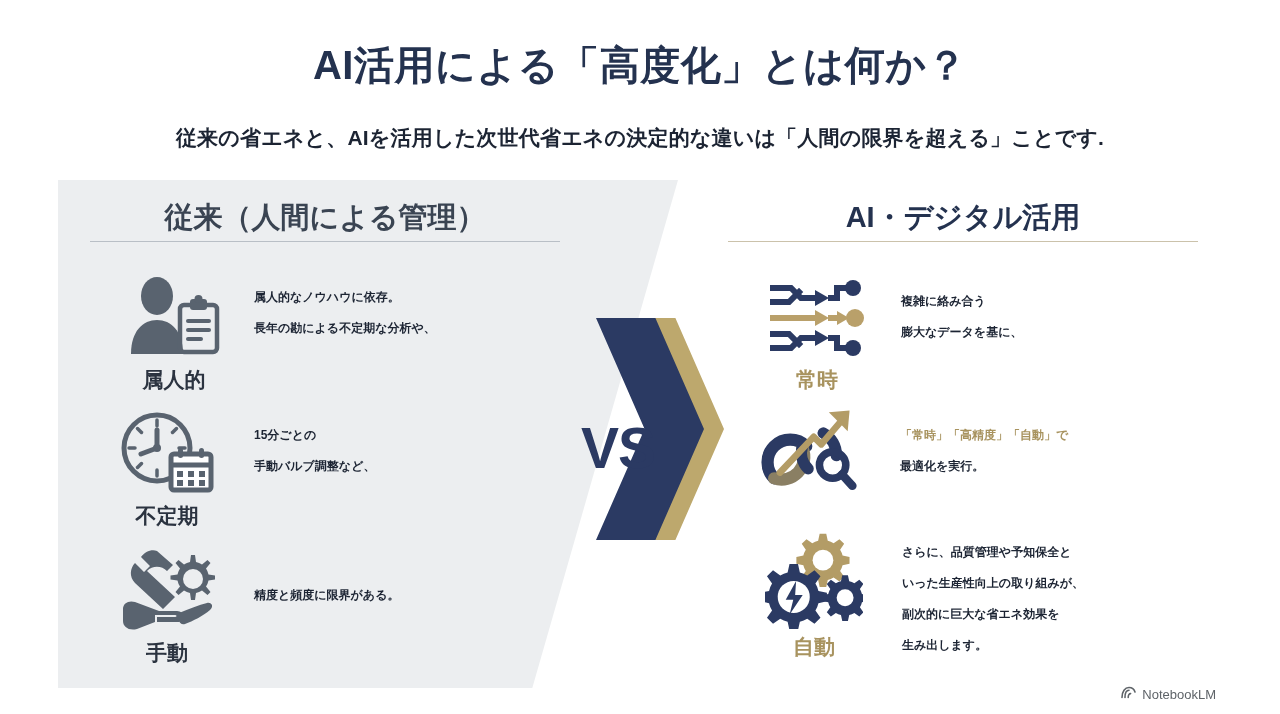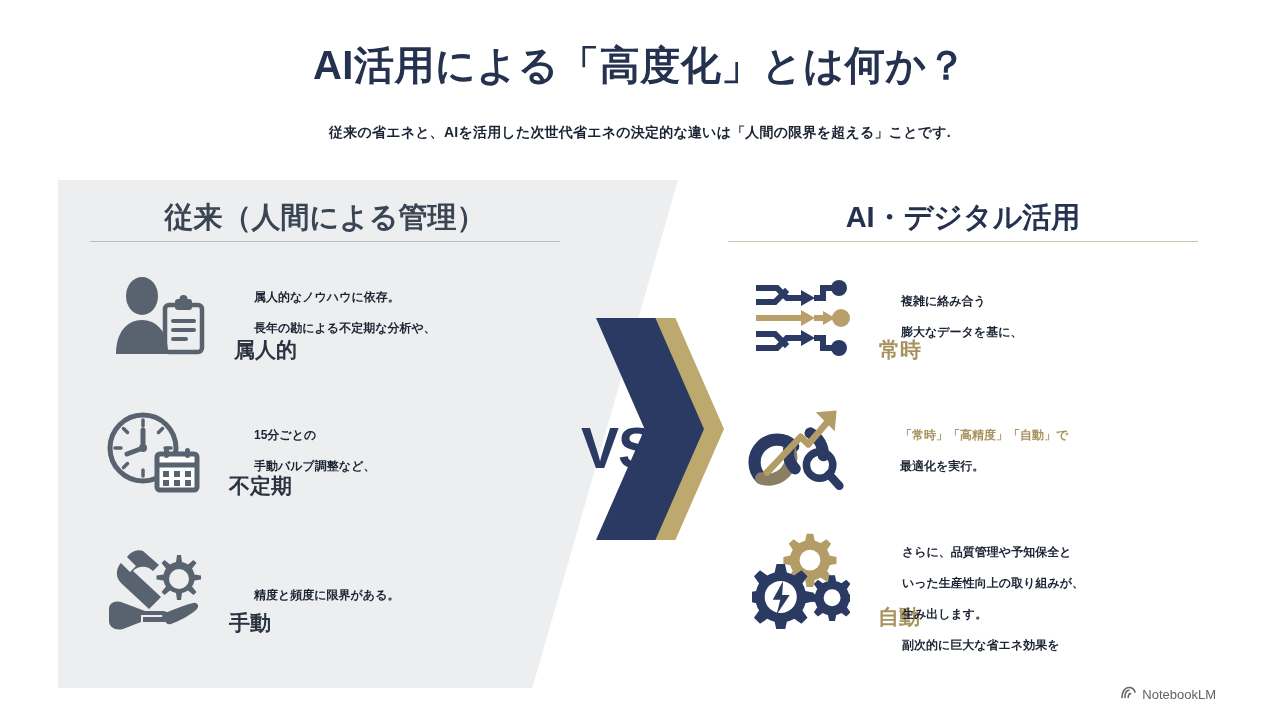--- a/index.html
+++ b/index.html
@@ -32,21 +32,21 @@
     letter-spacing: 0.5px;
     color: #24324f;
     white-space: nowrap;
   }
   .slide-subtitle {
     position: absolute;
     top: 124px;
     left: 0;
     width: 1280px;
     text-align: center;
-    font-size: 14px;
+    font-size: 21px;
     font-weight: 700;
     letter-spacing: 0.2px;
     color: #1c2433;
     white-space: nowrap;
   }
 
   
   .left-panel-bg {
     position: absolute;
     left: 58px;
@@ -97,23 +97,22 @@
   
   .row {
     position: absolute;
     display: flex;
     align-items: flex-start;
   }
   .icon-cell {
     width: 124px;
     flex: 0 0 124px;
     display: flex;
-    flex-direction: row;
-    align-items: flex-end;
-    gap: 28px;
+    flex-direction: column;
+    align-items: center;
   }
   .icon-box {
     width: 98px;
     height: 92px;
     display: flex;
     align-items: center;
     justify-content: center;
   }
   .icon-caption {
     margin-top: 2px;
@@ -401,22 +400,22 @@
           </g>
           <circle cx="30.5" cy="69" r="17" fill="#ffffff"></circle>
           <polygon points="33,52 22,72 30,72 26,88 40,67 32,67" fill="#2b3a63"></polygon>
         </svg>
       </div>
       <div class="icon-caption gold">自動</div>
     </div>
     <div class="text-cell">
       <div class="text-line">さらに、品質管理や予知保全と</div>
       <div class="text-line">いった生産性向上の取り組みが、</div>
+      <div class="text-line">副次的に巨大な省エネ効果を</div>
       <div class="text-line">生み出します。</div>
-      <div class="text-line">副次的に巨大な省エネ効果を</div>
     </div>
   </div>
 
   <div class="watermark">
     <span>
       <svg width="15" height="13" viewBox="0 0 15 13" aria-hidden="true">
         <path d="M1 11.5 C1 5.5 4 1.5 8 1.5 C11 1.5 13.2 3.4 14 6" fill="none" stroke="#5e6368" stroke-width="1.6" stroke-linecap="round"></path>
         <path d="M4 11.5 C4 7 5.8 4.3 8 4.3" fill="none" stroke="#5e6368" stroke-width="1.6" stroke-linecap="round"></path>
         <path d="M7.2 11.5 C7.2 9.2 8.2 7.6 9.6 7.6" fill="none" stroke="#5e6368" stroke-width="1.6" stroke-linecap="round"></path>
       </svg>

